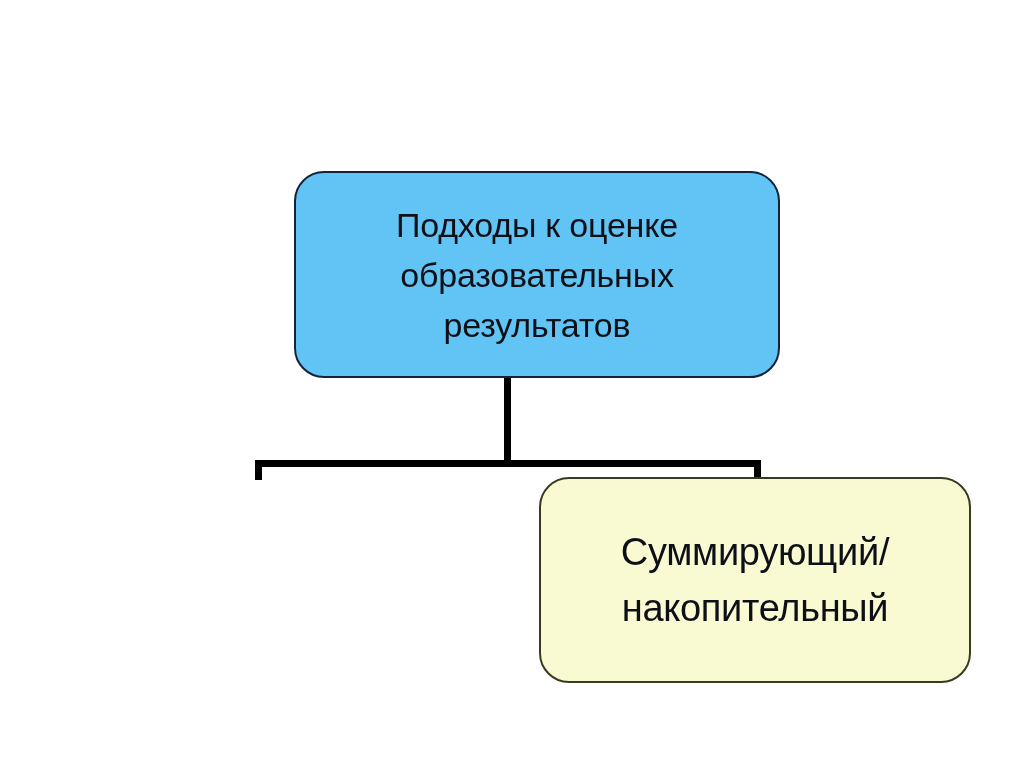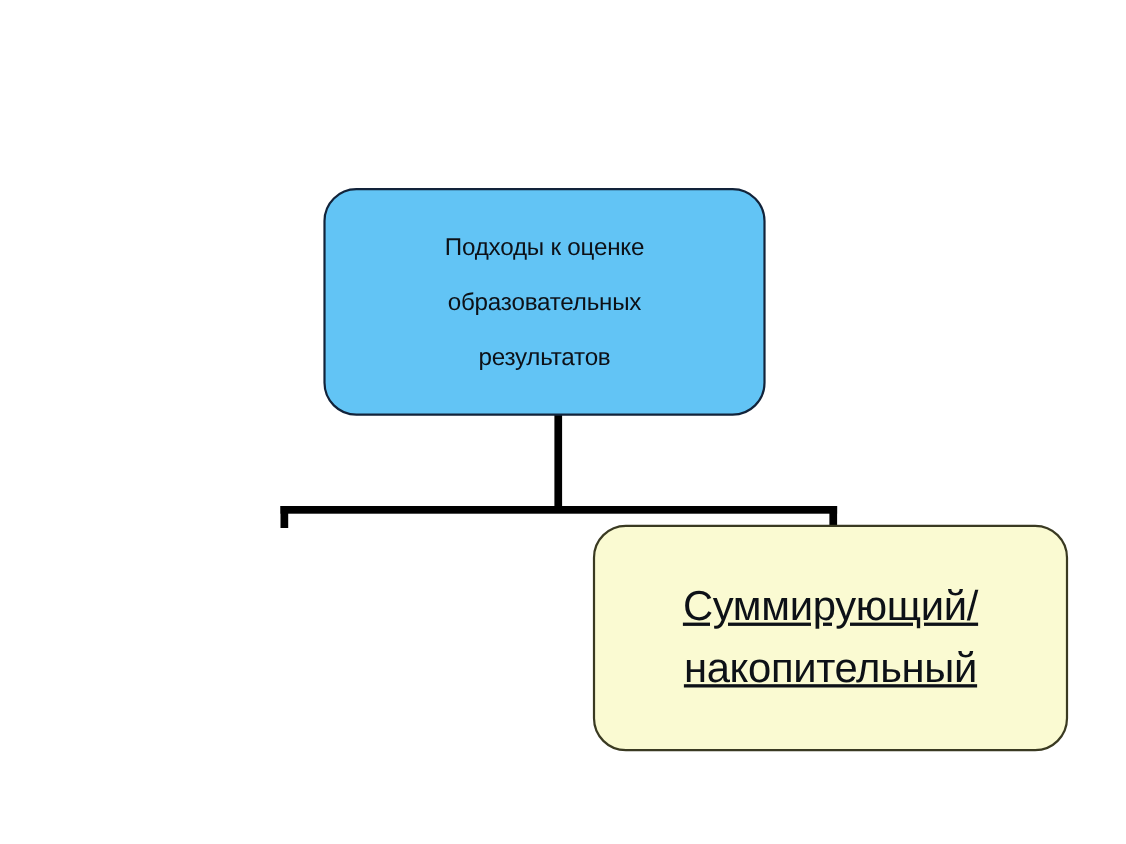--- a/index.html
+++ b/index.html
@@ -27,26 +27,26 @@
     justify-content: center;
     text-align: center;
     color: #0d1117;
     white-space: pre-line;
     z-index: 3;
   }
 
   .node-root {
     left: 294px;
     top: 171px;
-    width: 402px;
+    width: 486px;
     height: 207px;
     background: #62C4F5;
     border: 2px solid #12233a;
     border-radius: 30px;
-    font-size: 22px;
+    font-size: 34px;
     line-height: 50px;
     letter-spacing: -0.2px;
     padding: 0 16px;
   }
 
   .node-leaf {
     top: 477px;
     height: 206px;
     background: #FAFAD2;
     border: 2px solid #3a3a22;
@@ -58,21 +58,20 @@
   }
 
   .node-leaf-left {
     left: 44px;
     width: 429px;
   }
 
   .node-leaf-right {
     left: 539px;
     width: 432px;
-    text-decoration: underline;
   }
 
   
   .conn {
     position: absolute;
     background: #000000;
     z-index: 1;
   }
   
   .conn-stem {

